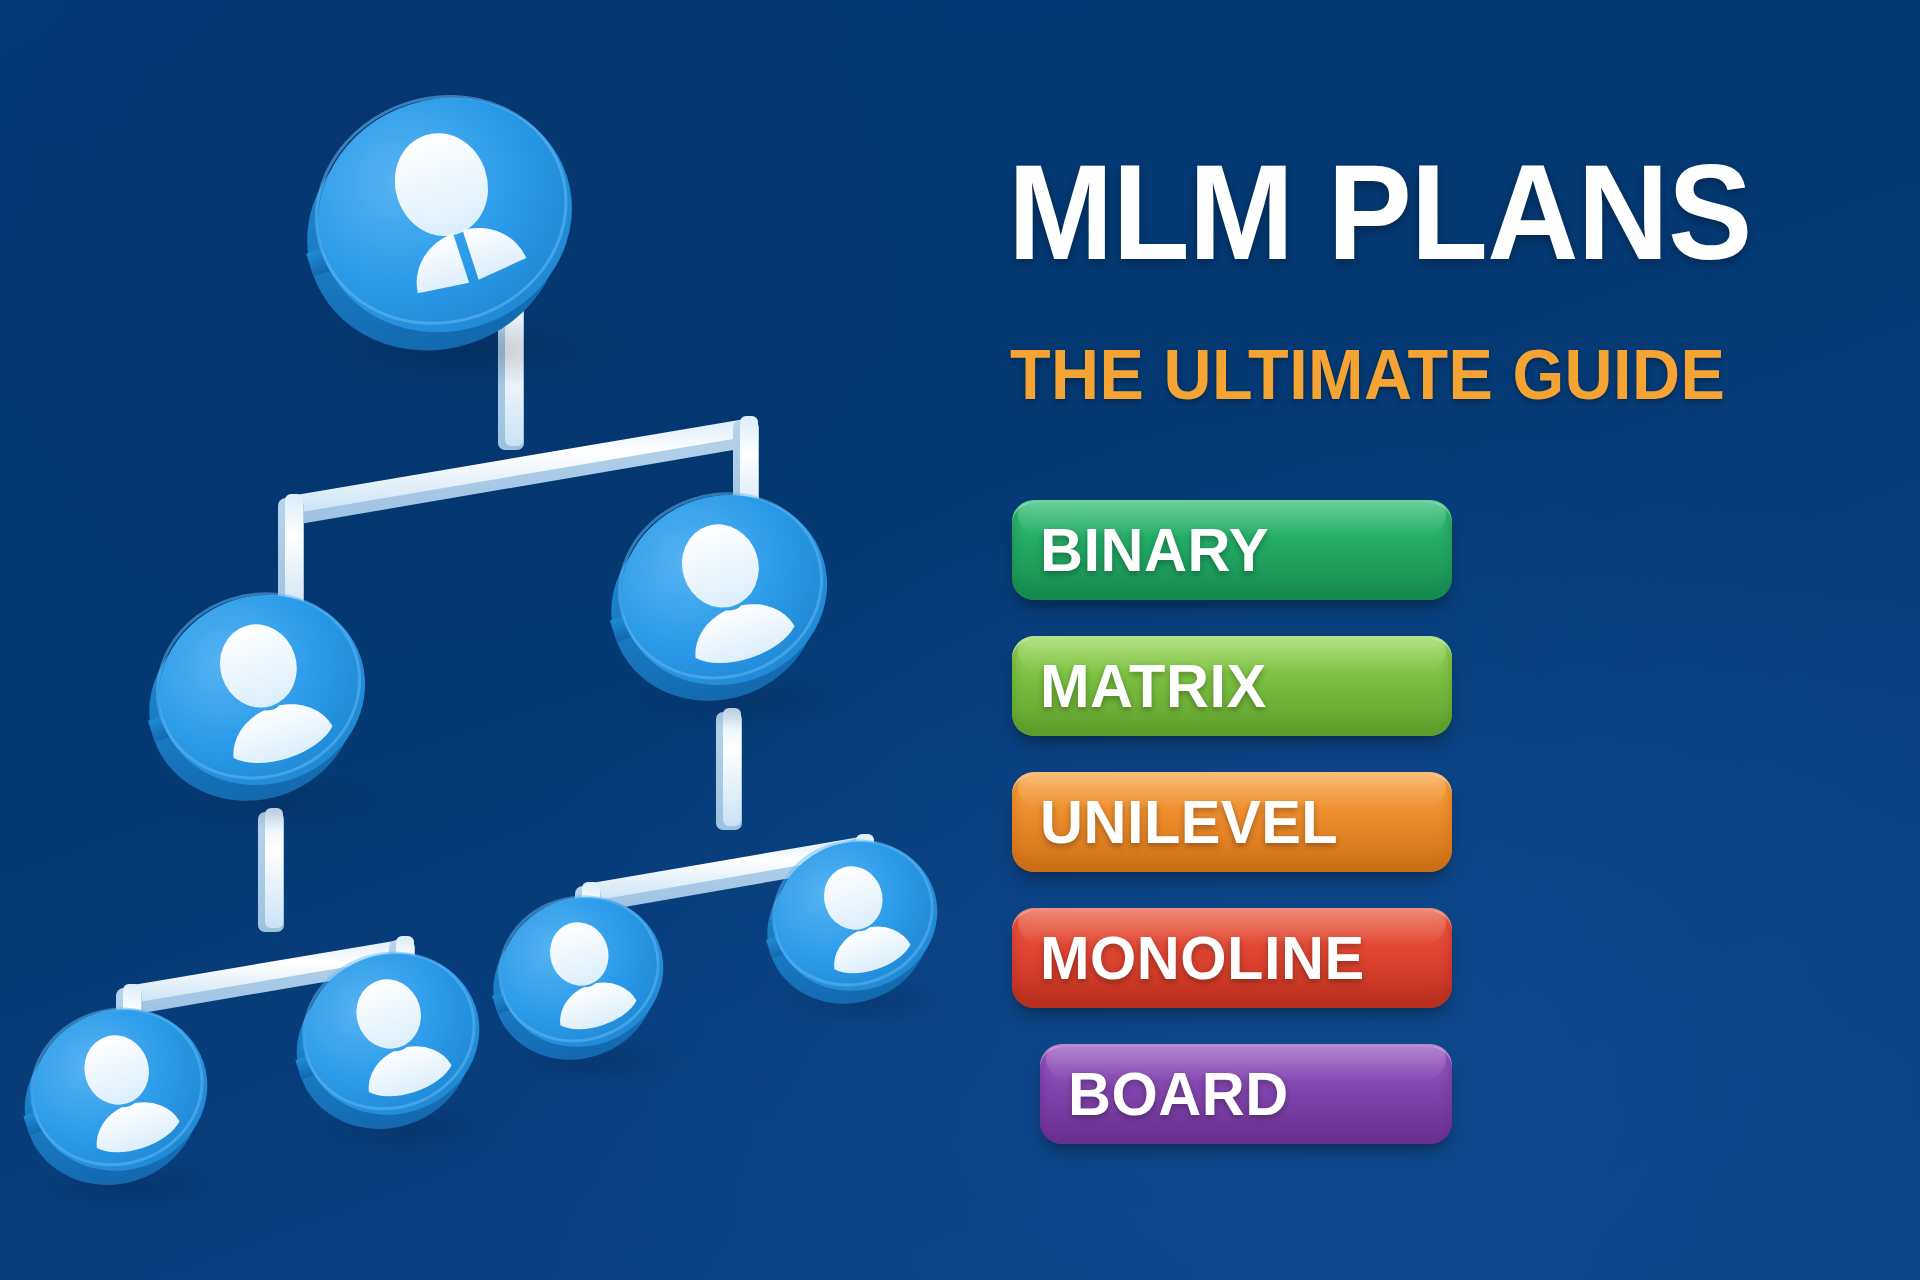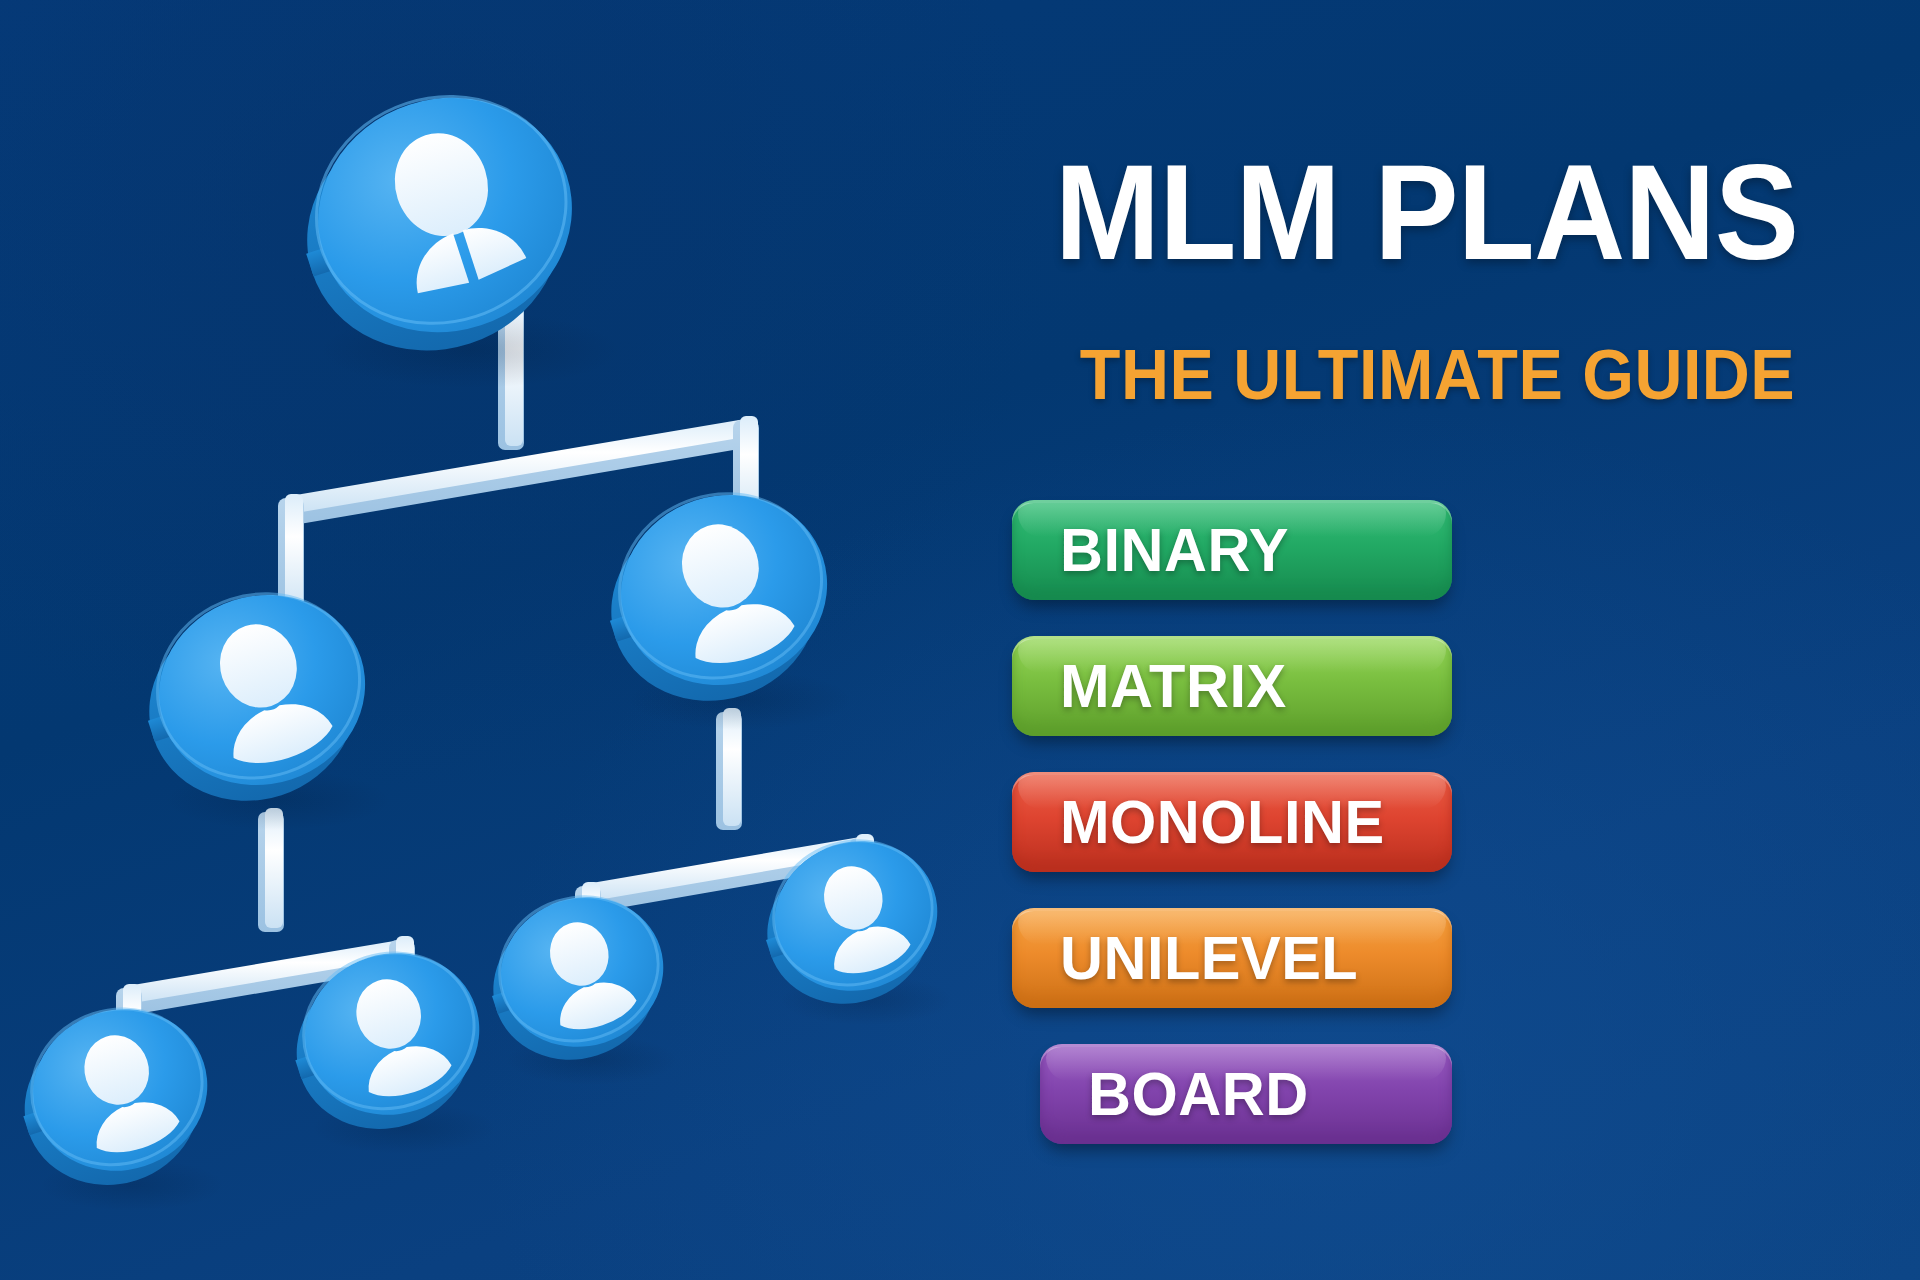--- a/index.html
+++ b/index.html
@@ -17,21 +17,21 @@
   }
 
   
   #tree-panel {
     position:absolute; left:0; top:0; width:980px; height:1280px;
   }
   #tree-svg { position:absolute; left:0; top:0; width:980px; height:1280px; }
 
   
   #content-panel {
-    position:absolute; left:1000px; top:0; width:920px; height:1280px;text-align:center;
+    position:absolute; left:1000px; top:0; width:920px; height:1280px;
   }
 
   #page-title {
     position:absolute;
     left:8px; top:144px;
     width:900px;
     color:#ffffff;
     font-family:"Liberation Sans Narrow","Liberation Sans", sans-serif;
     font-size:136px;
     line-height:1.0;
@@ -65,21 +65,21 @@
     width:440px;
   }
 
   .plan-chip {
     position:relative;
     height:100px;
     margin-bottom:36px;
     border-radius:22px;
     display:flex;
     align-items:center;
-    padding-left:48px;
+    padding-left:28px;
     box-shadow:
       0 10px 16px -4px rgba(0,0,0,0.38),
       inset 0 3px 0 rgba(255,255,255,0.30),
       inset 0 -7px 10px rgba(0,0,0,0.22);
   }
   .plan-chip::after {
     content:"";
     position:absolute;
     left:6px; right:6px; top:3px;
     height:34px;
@@ -312,24 +312,24 @@
 
   <div id="page-subtitle">THE ULTIMATE GUIDE</div>
 
   <div id="plan-list">
       <div class="plan-chip" style="background: linear-gradient(rgb(53, 190, 119) 0%, rgb(34, 169, 100) 46%, rgb(22, 138, 78) 100%); box-shadow: rgba(0, 0, 0, 0.38) 0px 10px 16px -4px, rgba(255, 255, 255, 0.3) 0px 3px 0px inset, rgb(22, 138, 78) 0px -8px 12px inset;">
         <span class="plan-label">BINARY</span>
       </div>
       <div class="plan-chip" style="background: linear-gradient(rgb(151, 216, 90) 0%, rgb(121, 190, 63) 46%, rgb(93, 158, 43) 100%); box-shadow: rgba(0, 0, 0, 0.38) 0px 10px 16px -4px, rgba(255, 255, 255, 0.3) 0px 3px 0px inset, rgb(93, 158, 43) 0px -8px 12px inset;">
         <span class="plan-label">MATRIX</span>
       </div>
+      <div class="plan-chip" style="background: linear-gradient(rgb(247, 165, 68) 0%, rgb(237, 139, 43) 46%, rgb(204, 111, 21) 100%); box-shadow: rgba(0, 0, 0, 0.38) 0px 10px 16px -4px, rgba(255, 255, 255, 0.3) 0px 3px 0px inset, rgb(204, 111, 21) 0px -8px 12px inset;">
+        <span class="plan-label">UNILEVEL</span>
+      </div>
       <div class="plan-chip" style="background: linear-gradient(rgb(236, 96, 72) 0%, rgb(222, 68, 48) 46%, rgb(186, 47, 30) 100%); box-shadow: rgba(0, 0, 0, 0.38) 0px 10px 16px -4px, rgba(255, 255, 255, 0.3) 0px 3px 0px inset, rgb(186, 47, 30) 0px -8px 12px inset;">
         <span class="plan-label">MONOLINE</span>
       </div>
-      <div class="plan-chip" style="background: linear-gradient(rgb(247, 165, 68) 0%, rgb(237, 139, 43) 46%, rgb(204, 111, 21) 100%); box-shadow: rgba(0, 0, 0, 0.38) 0px 10px 16px -4px, rgba(255, 255, 255, 0.3) 0px 3px 0px inset, rgb(204, 111, 21) 0px -8px 12px inset;">
-        <span class="plan-label">UNILEVEL</span>
-      </div>
       <div class="plan-chip" style="background: linear-gradient(rgb(154, 93, 196) 0%, rgb(130, 68, 173) 46%, rgb(106, 48, 144) 100%); box-shadow: rgba(0, 0, 0, 0.38) 0px 10px 16px -4px, rgba(255, 255, 255, 0.3) 0px 3px 0px inset, rgb(106, 48, 144) 0px -8px 12px inset; margin-left: 28px;">
         <span class="plan-label">BOARD</span>
       </div>
     </div>
 
 </div>
 
 </body></html>

